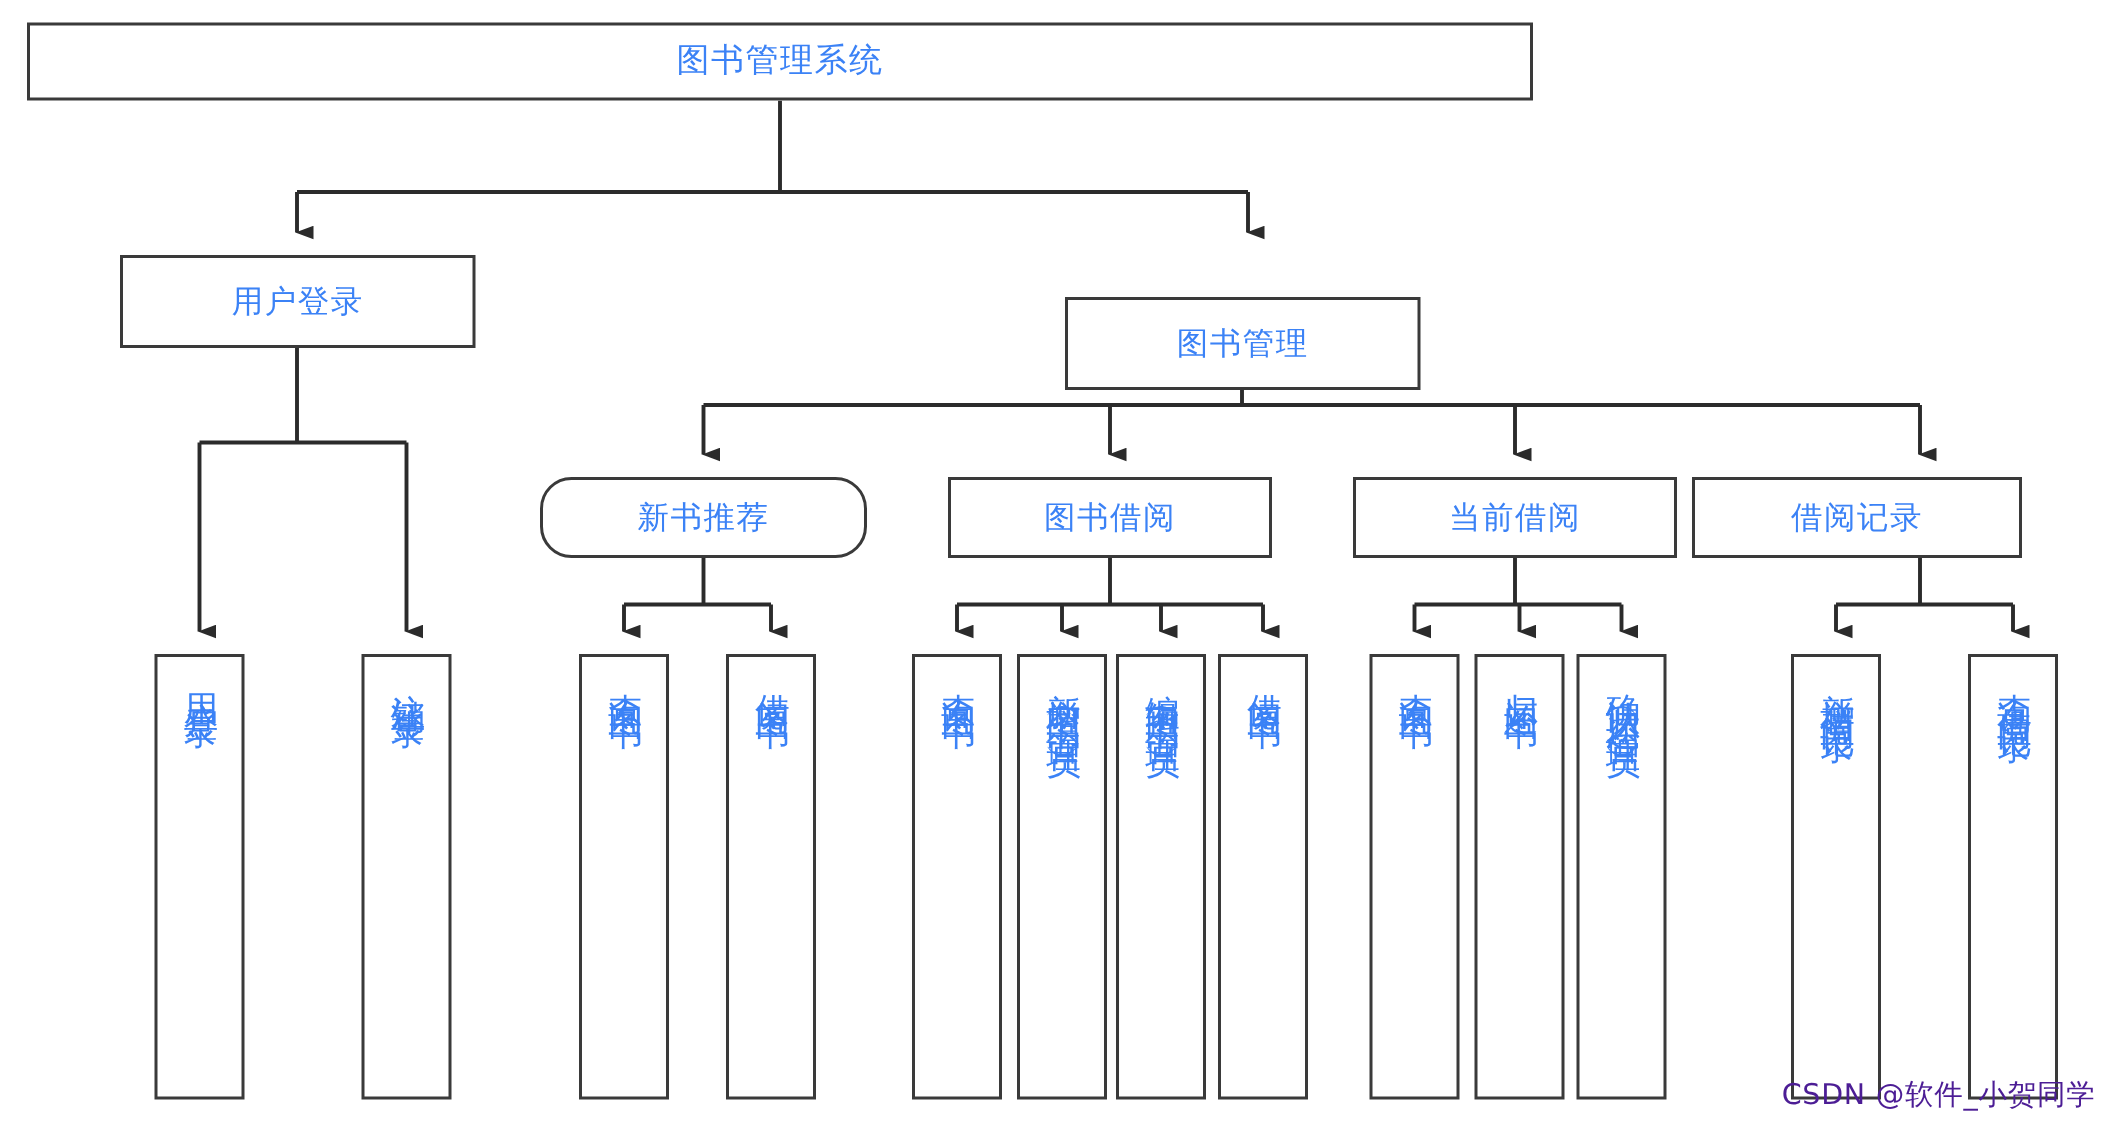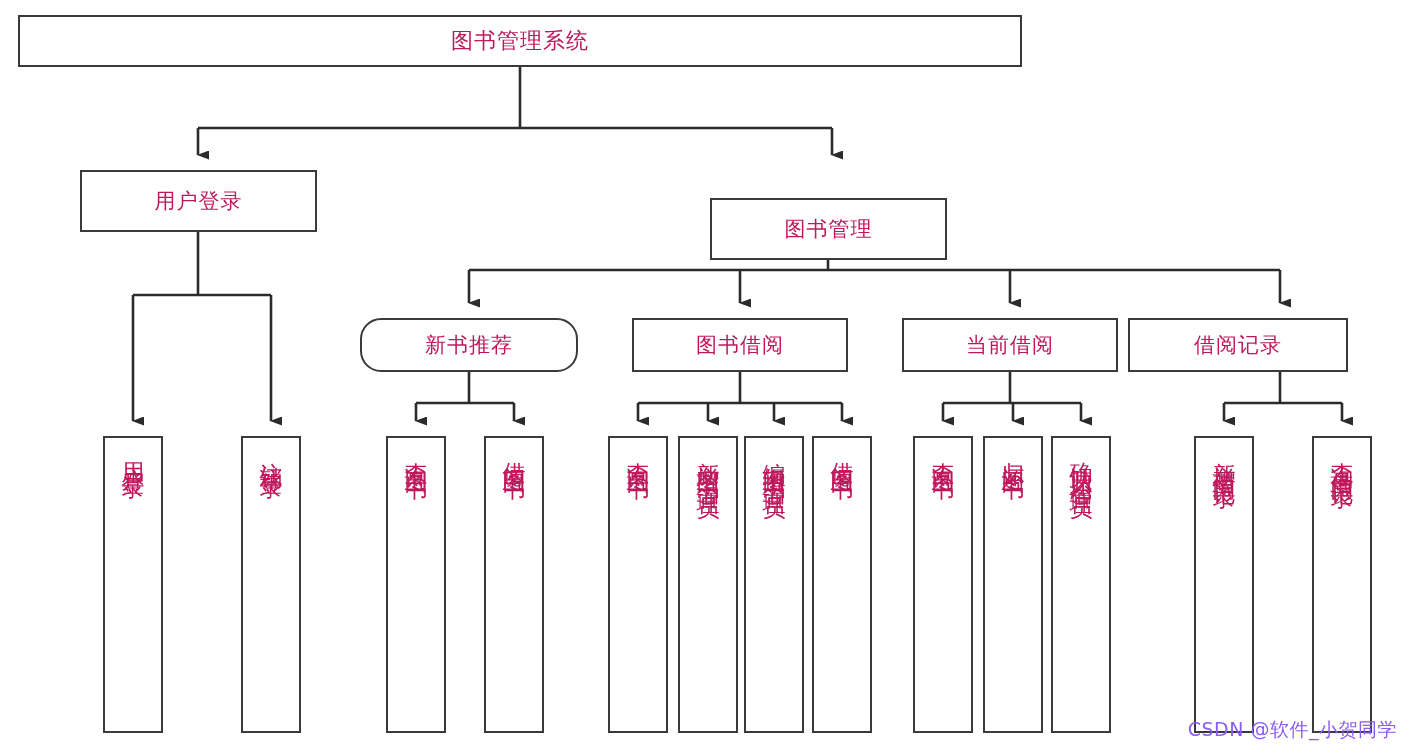--- a/index.html
+++ b/index.html
@@ -7,21 +7,21 @@
   #stage{position:relative;width:1405px;height:747px;background:#ffffff;overflow:hidden;}
   #edges{position:absolute;left:0;top:0;width:1405px;height:747px;pointer-events:none;}
   .node{
     position:absolute;
     box-sizing:border-box;
     border:2px solid #3a3a3a;
     background:#ffffff;
     display:flex;
     align-items:center;
     justify-content:center;
-    color:#be185d;
+    color:#3b82f6;
   }
   .node .lbl{
     display:block;
     text-align:center;
     line-height:1.18;
   }
   .h-node .lbl{ font-size:21px; letter-spacing:1px; }
   .root .lbl{ font-size:22px; letter-spacing:1px; }
   .v-node{ align-items:flex-start; padding-top:6px; }
   .v-node .lbl{
@@ -30,21 +30,21 @@
     font-size:23px;
     letter-spacing:5px;
     line-height:1;
     white-space:nowrap;
   }
   .watermark{
     position:absolute;
     right:8px;
     bottom:4px;
     font-size:19px;
-    color:#8b5cf6;
+    color:#4c1d95;
     letter-spacing:0.5px;
     white-space:nowrap;
     font-family:"DejaVu Sans","Liberation Sans",sans-serif;
   }
 </style>
 </head>
 <body>
 
 <div id="stage">
 

